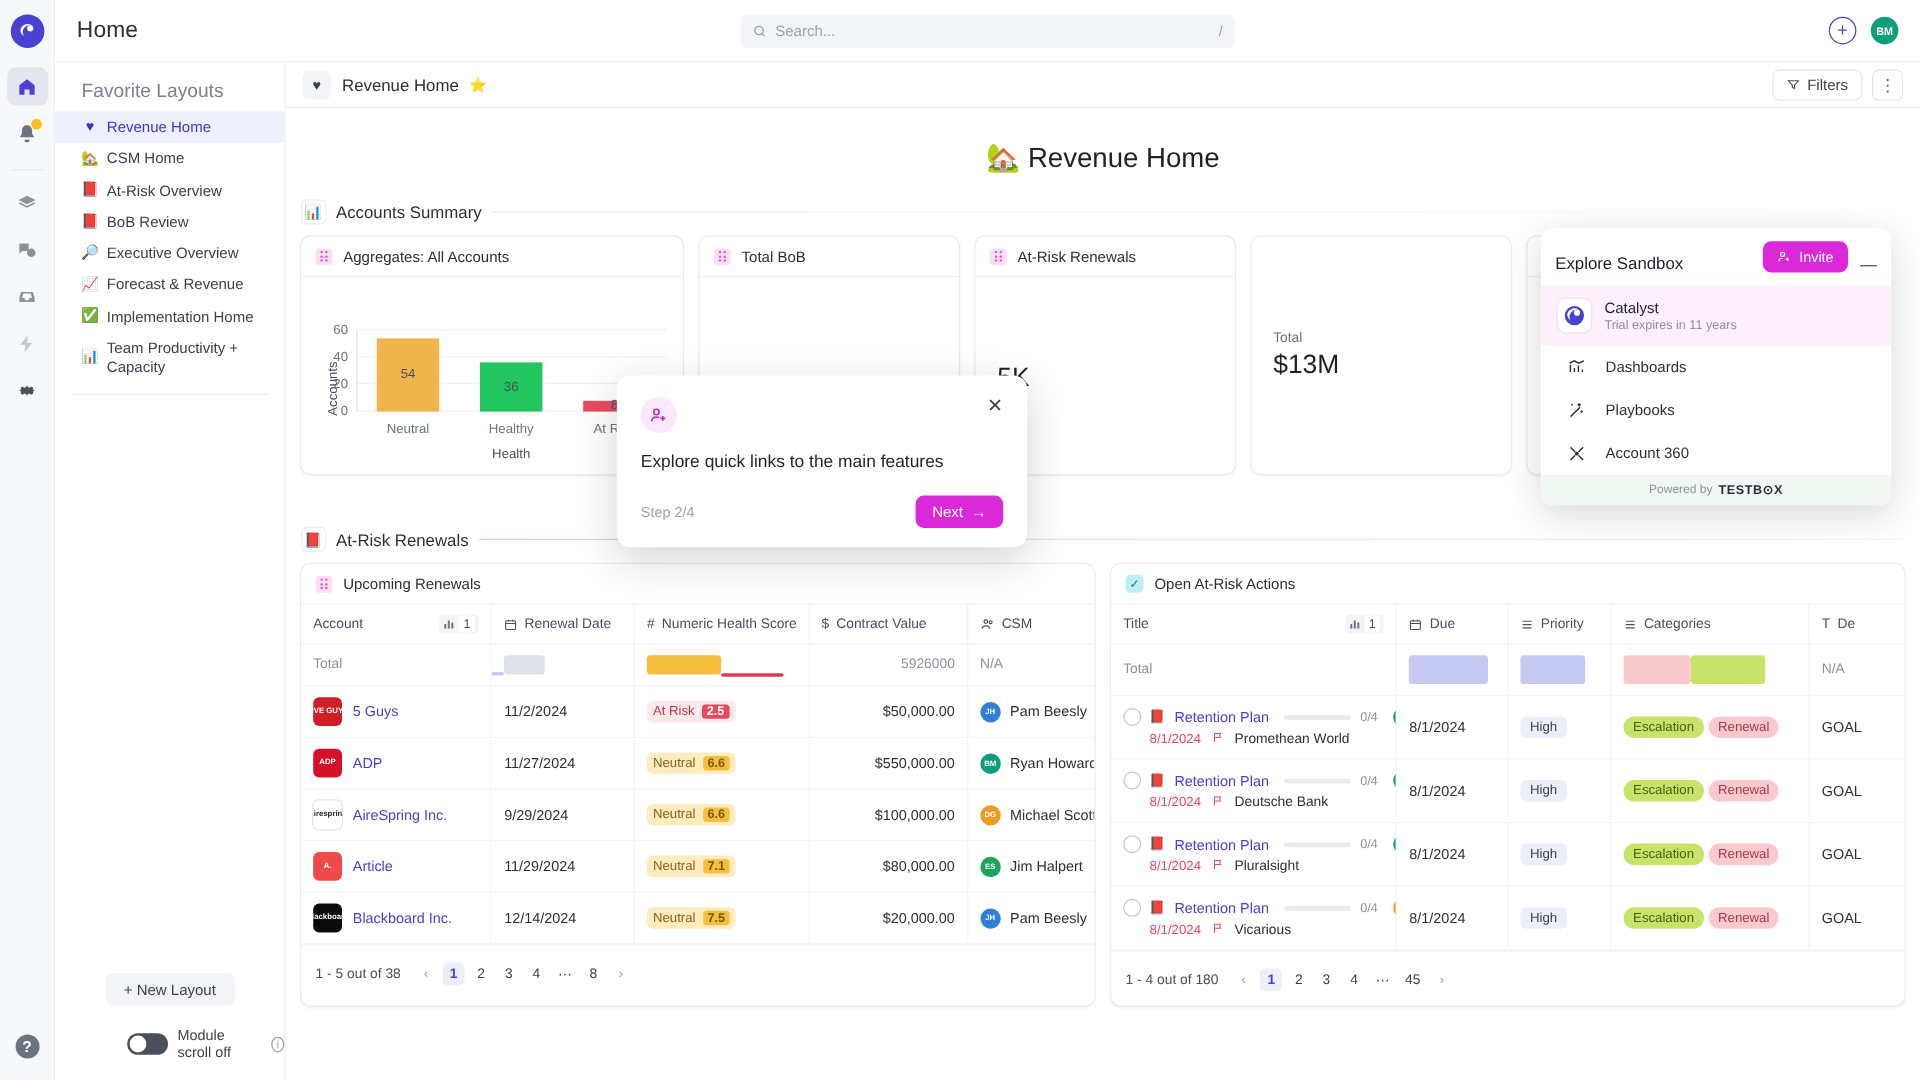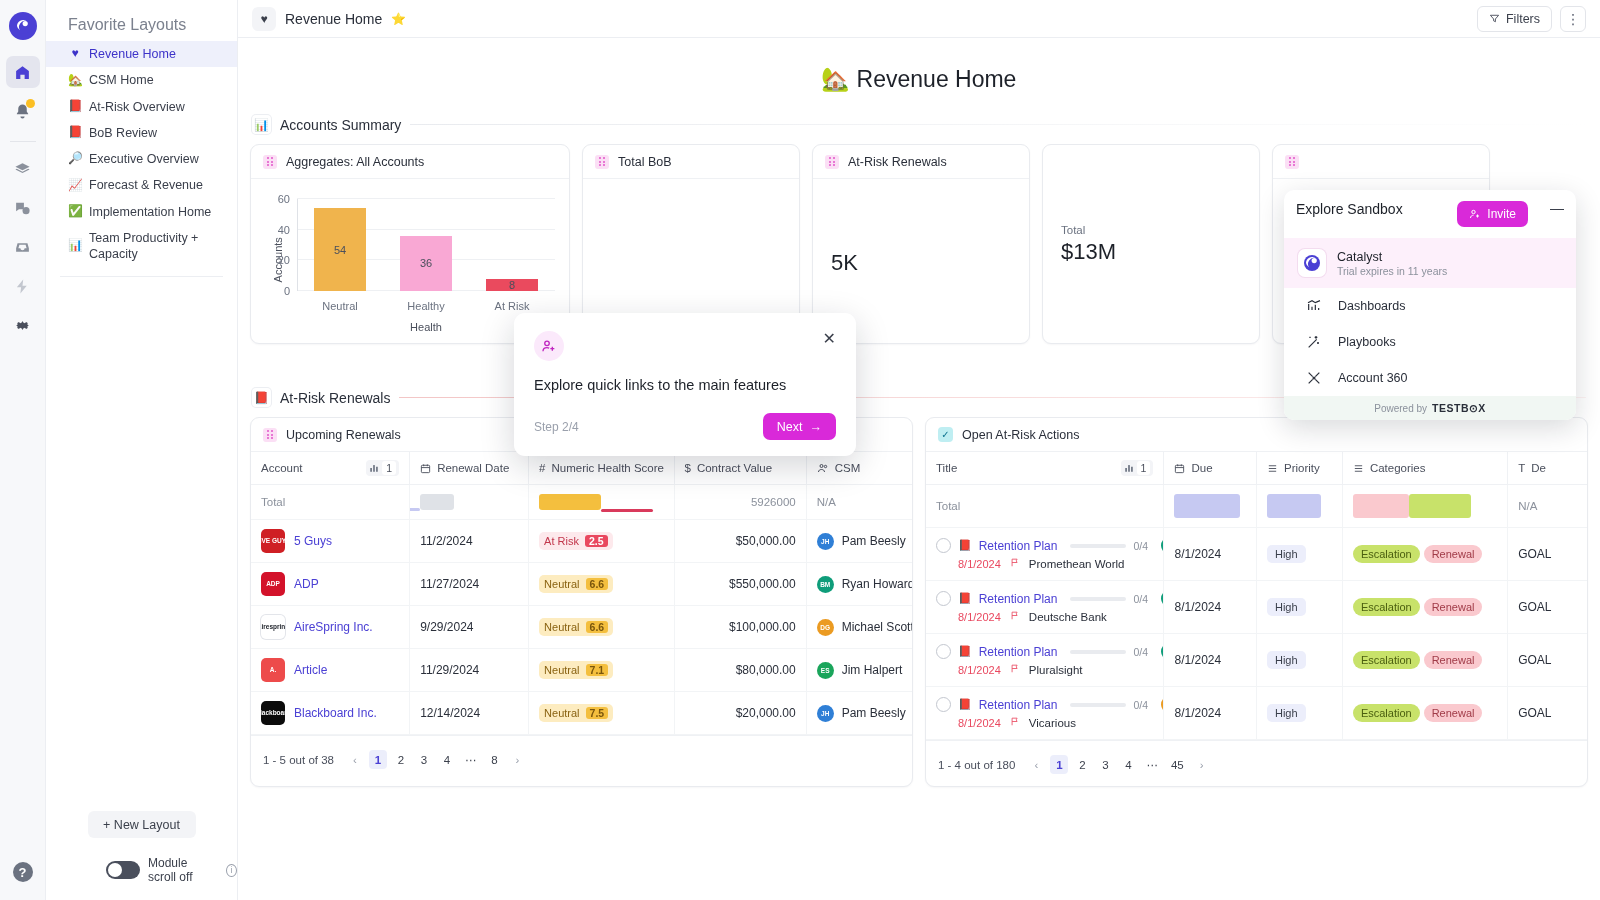--- a/index.html
+++ b/index.html
@@ -324,21 +324,21 @@
     margin-left: auto; background: #d929d9; color: #fff; border: 0; border-radius: 7px;
     height: 27px; padding: 0 14px; font-size: 12.5px; font-family: inherit;
     display: flex; align-items: center; gap: 7px; cursor: pointer;
   }
 
   .sandbox {
     position: absolute; right: 24px; top: 190px; width: 292px;
     background: #fff; border-radius: 10px; box-shadow: 0 8px 28px rgba(16,24,40,.16);
     overflow: hidden; z-index: 45;
   }
-  .sb-head { display: flex; align-items: flex-start; padding: 11px 12px; gap: 22px; }
+  .sb-head { display: flex; align-items: flex-end; padding: 11px 12px; gap: 10px; }
   .sb-title { font-size: 14px; color: #1d2129; }
   .invite-btn {
     margin-left: auto; background: #d929d9; color: #fff; border: 0; border-radius: 7px;
     height: 26px; padding: 0 12px; font-size: 12px; font-family: inherit;
     display: flex; align-items: center; gap: 6px; cursor: pointer;
   }
   .sb-min { color: #3a3f4b; font-size: 14px; cursor: pointer; line-height: 1; }
   .sb-prod {
     display: flex; align-items: center; gap: 11px; padding: 11px 14px;
     background: #fdf0fb;
@@ -416,20 +416,35 @@
         </svg>
     </div>
     <div class="rail-spacer"></div>
     <div class="rail-help">
       <div class="help-circle">?</div>
     </div>
   </div>
 
   <div class="right-col">
 
+    <div class="topbar">
+      <div class="page-title">Home</div>
+      <div class="search-wrap">
+        <svg width="12" height="12" viewBox="0 0 24 24" fill="none" stroke="#9aa0ac" stroke-width="2.4">
+            <circle cx="11" cy="11" r="7"></circle>
+            <path d="M20 20l-4-4"></path>
+          </svg>
+        <input class="search-input" value="" placeholder="Search..." style="">
+        <span class="slash-key">/</span>
+      </div>
+      <div class="topbar-right">
+        <div class="plus-btn">+</div>
+        <div class="avatar-top">BM</div>
+      </div>
+    </div>
 
     <div class="body-row">
 
       <div class="sidebar">
         <div class="sidebar-heading">Favorite Layouts</div>
         <div id="layout-list">
             <div class="layout-item selected">
               <span class="lemoji" style="color: rgb(61, 51, 201);">♥</span>
               <span>Revenue Home</span>
             </div>
@@ -498,21 +513,21 @@
           <div class="board-title">🏡 Revenue Home</div>
 
           <div class="section-head">
             <span class="sec-ic">📊</span>
             <span class="sec-label">Accounts Summary</span>
             <span class="sec-rule"></span>
           </div>
 
           <div class="cards-row">
 
-            <div class="card" style="width:320px;height:200px;">
+            <div class="card" style="width:320px;height:200px;gap:24px;">
               <div class="card-head">
                 <span class="grip">
                     <i></i>
                     <i></i>
                     <i></i>
                     <i></i>
                     <i></i>
                     <i></i>
                   </span>
                 <span class="card-title">Aggregates: All Accounts</span>
@@ -533,21 +548,21 @@
                         <div class="ytick" style="bottom: 100%; top: auto; transform: translateY(50%);">60</div>
                       </div>
                     <div class="bars" id="bars">
                         <div class="bar-slot" style="position: relative;">
                           <div class="bar" style="height: 90%; background: rgb(240, 180, 77);">
                             <span>54</span>
                           </div>
                           <div class="xtick">Neutral</div>
                         </div>
                         <div class="bar-slot" style="position: relative;">
-                          <div class="bar" style="height: 60%; background: #f9a8d4;">
+                          <div class="bar" style="height: 60%; background: #22c55e;">
                             <span>36</span>
                           </div>
                           <div class="xtick">Healthy</div>
                         </div>
                         <div class="bar-slot" style="position: relative;">
                           <div class="bar" style="height: 13.3333%; background: rgb(234, 74, 94);">
                             <span>8</span>
                           </div>
                           <div class="xtick">At Risk</div>
                         </div>

